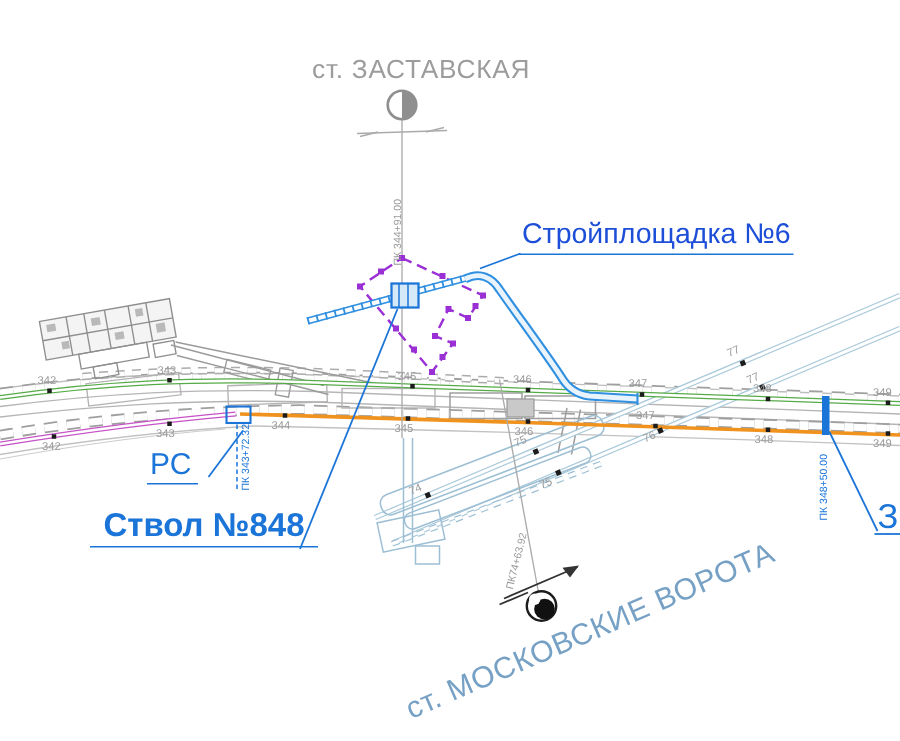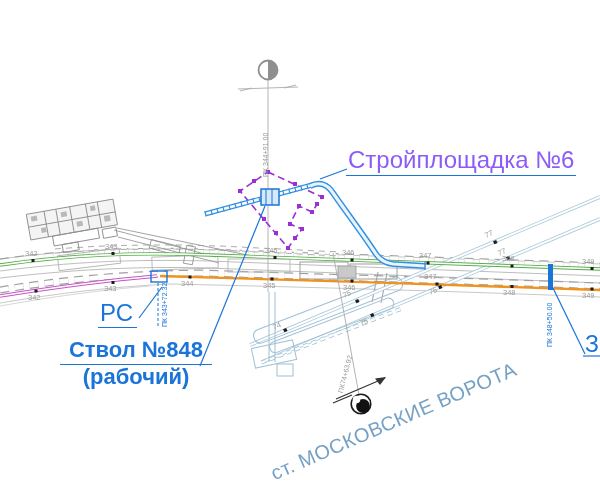--- a/index.html
+++ b/index.html
@@ -1,22 +1,22 @@
 <!DOCTYPE html>
 <html><head>
 <meta charset="utf-8">
 <style>
   html,body{margin:0;padding:0;background:#ffffff;}
   #canvas{position:relative;width:600px;height:494px;background:#ffffff;overflow:hidden;
           font-family:"Liberation Sans", sans-serif;}
   #plan-svg{position:absolute;left:0;top:0;}
   .lbl{position:absolute;white-space:nowrap;}
   .title-top{left:208px;top:36px;font-size:17.5px;letter-spacing:0.5px;color:#9c9c9c;}
-  .site-label{left:346px;top:146px;font-size:24px;color:#8b5cf6;border-bottom:1.5px solid #1b74d8;padding:0 2px 1px 2px;}
-  .rs-label{left:98px;top:299px;font-size:24px;color:#1b74d8;border-bottom:1.5px solid #1b74d8;padding:0 4px 0 2px;}
+  .site-label{left:346px;top:146px;font-size:19px;color:#1d4ed8;border-bottom:1.5px solid #1b74d8;padding:0 2px 1px 2px;}
+  .rs-label{left:98px;top:299px;font-size:20px;color:#1b74d8;border-bottom:1.5px solid #1b74d8;padding:0 4px 0 2px;}
   .shaft-label{left:60px;top:338px;width:152px;text-align:center;font-size:22px;color:#1b74d8;line-height:1.12;font-weight:bold;}
   .shaft-label .l1{display:block;border-bottom:1.5px solid #1b74d8;padding-bottom:1px;}
   .right-partial{left:585px;top:331px;font-size:23px;color:#1b74d8;}
   .title-bottom{left:258px;top:396px;width:336px;font-size:20px;letter-spacing:0.5px;color:#76a1c5;
                 transform:rotate(-23.5deg);transform-origin:50% 50%;}
   .vtext{position:absolute;font-size:7px;transform-origin:0 0;}
   .vt-blue{color:#1b74d8;}
   .vt-gray{color:#999999;}
 </style>
 </head>
@@ -227,28 +227,28 @@
   </g>
   <g stroke="#1b74d8" stroke-width="1.2" fill="none">
     <line x1="347" y1="169" x2="320" y2="179"></line>
     <line x1="139" y1="318" x2="162" y2="287"></line>
     <line x1="200" y1="366" x2="265" y2="206"></line>
     <line x1="553" y1="288" x2="585" y2="354"></line>
     <line x1="583" y1="356" x2="600" y2="356"></line>
   </g>
 </svg>
 
+<div class="lbl title-top">ст. ЗАСТАВСКАЯ</div>
 
 <div class="lbl site-label">Стройплощадка №6</div>
 
 <div class="lbl rs-label">РС</div>
 
 <div class="lbl shaft-label">
   <span class="l1">Ствол №848</span>
-  <span class="l2">(рабочий)</span>
 </div>
 
 <div class="lbl right-partial">З</div>
 
 <div class="lbl title-bottom">ст. МОСКОВСКИЕ ВОРОТА</div>
 
 <div class="vtext vt-gray" style="left:262px;top:177px;transform:rotate(-90deg);">ПК 344+91.00</div>
 
 <div class="vtext vt-blue" style="left:161px;top:327px;transform:rotate(-90deg);">ПК 343+72.32</div>
 

